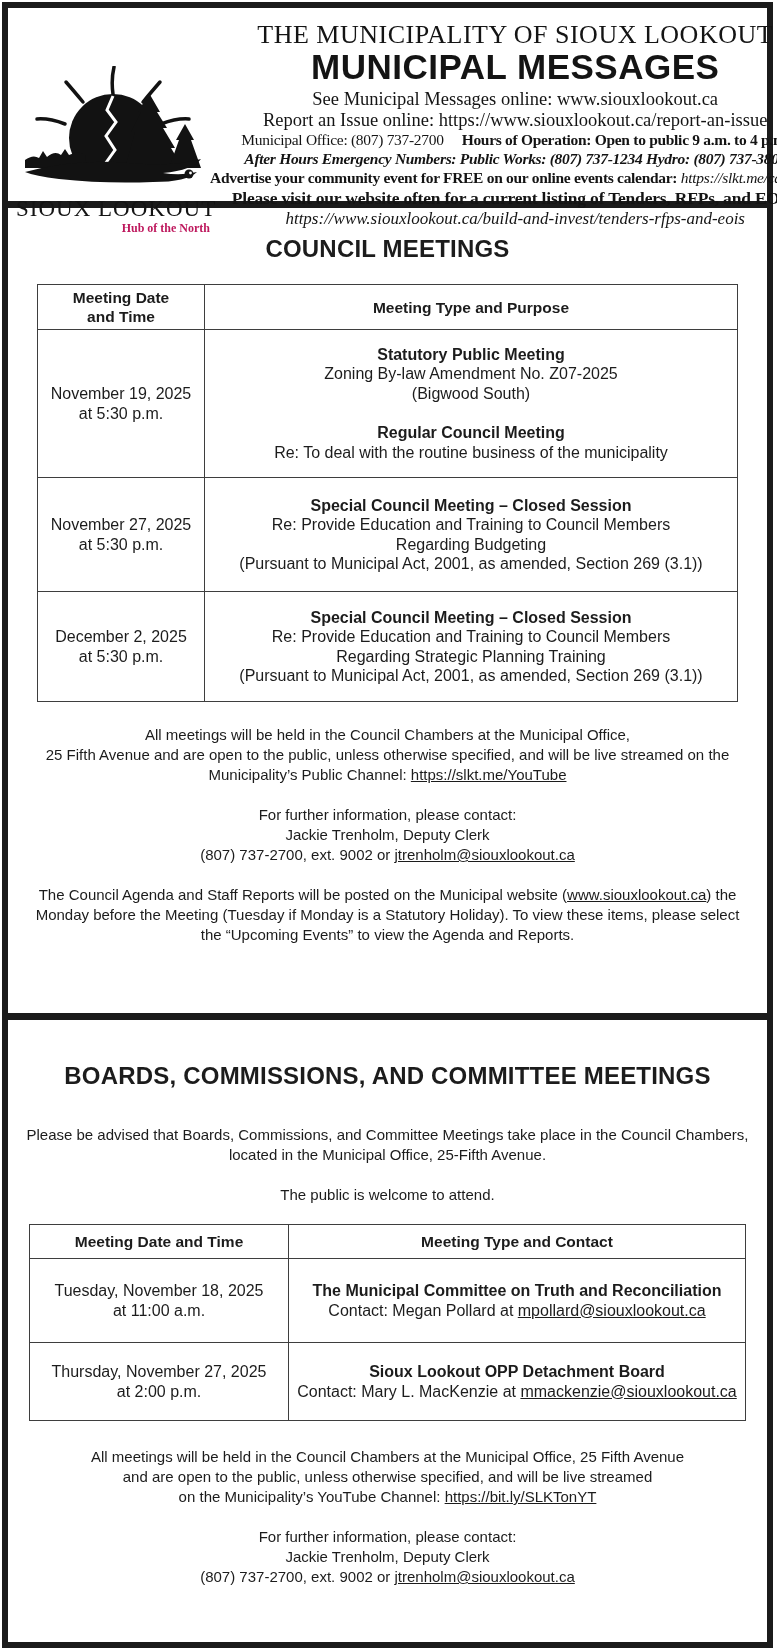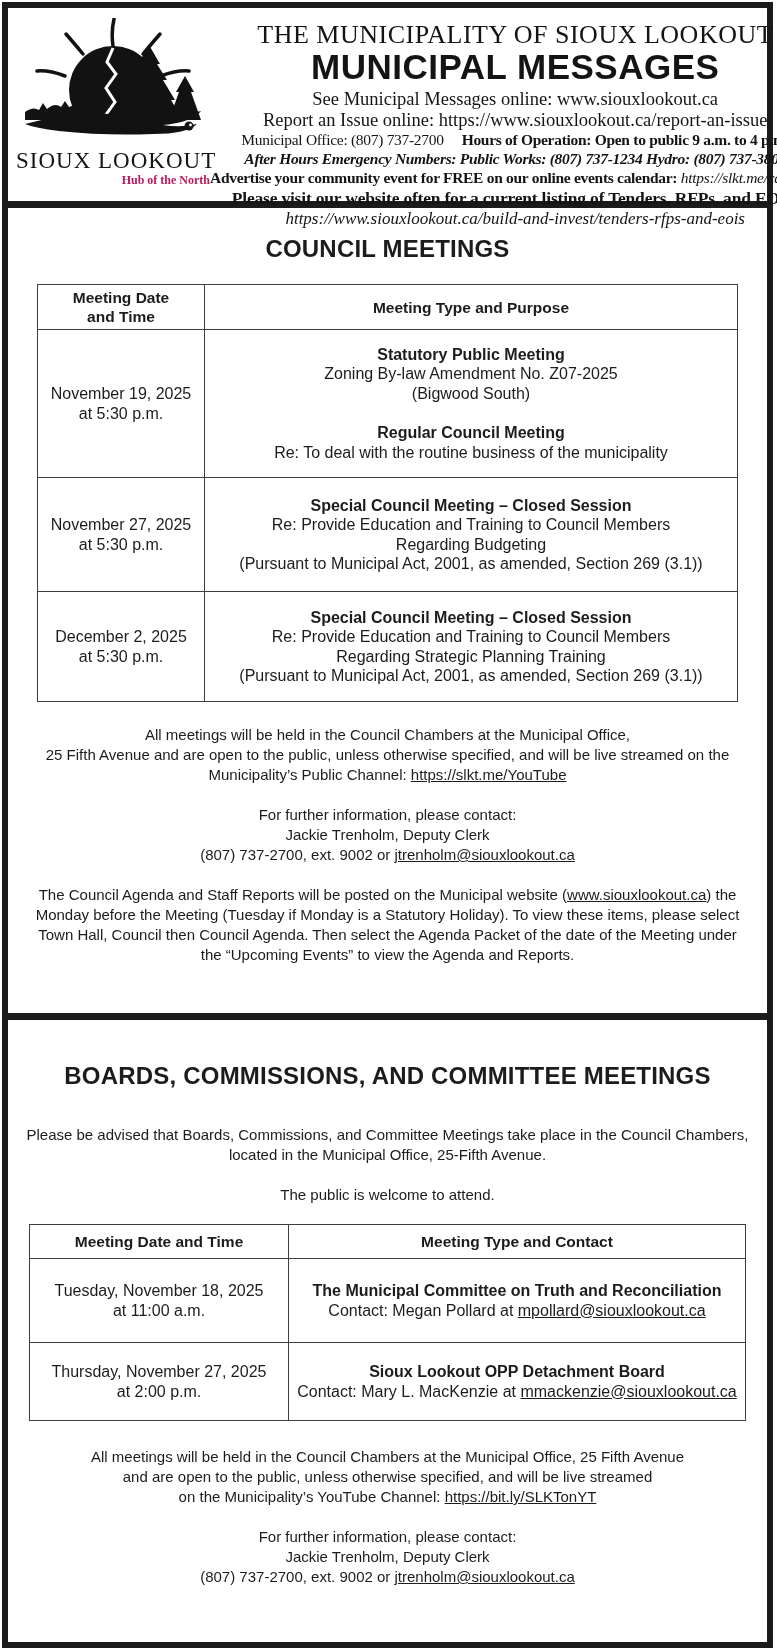--- a/index.html
+++ b/index.html
@@ -10,21 +10,21 @@
   }
   .frame {
     position:absolute; left:2px; top:2px; width:771px; height:1646px;
     border:6px solid #1b1b1b; display:flex; flex-direction:column; background:#fff;
   }
   .sec-header { height:200px; border-bottom:7px solid #1b1b1b; display:flex; }
   .sec-council { height:812px; border-bottom:7px solid #1b1b1b; }
   .sec-boards { flex:1; }
 
   
-  .logo-col { width:202px; padding:10px 0 0 8px; text-align:right; }
+  .logo-col { width:202px; padding:10px 0 0 8px; text-align:right;margin-top:48px; }
   .logo-col svg { display:block; margin:0 auto; }
   .logo-name { font-family:"Liberation Serif", serif; font-size:23px; letter-spacing:1px; color:#141414; white-space:nowrap; margin-top:-2px; }
   .logo-tagline { font-family:"Liberation Serif", serif; font-size:12px; font-weight:bold; color:#be185d; margin-top:-1px; }
   .hdr-col { flex:1; text-align:center; padding:12px 6px 0 0; font-family:"Liberation Serif", serif; color:#141414; }
   .hdr-org { font-size:26px; letter-spacing:0.5px; white-space:nowrap; }
   .hdr-title { font-family:"Liberation Sans", sans-serif; font-size:35px; font-weight:900; letter-spacing:0.5px; white-space:nowrap; margin-top:-3px; }
   .hdr-line { font-size:18.5px; white-space:nowrap; line-height:18px; margin-top:3px; }
   .hdr-small { font-size:15.5px; letter-spacing:-0.3px; white-space:nowrap; line-height:16px; margin-top:3px; }
   .hdr-office-gap { display:inline-block; width:18px; }
   .bi { font-weight:bold; font-style:italic; }
@@ -164,21 +164,20 @@
 
     <div class="pblock">
       <div class="pline">For further information, please contact:</div>
       <div class="pline">Jackie Trenholm, Deputy Clerk</div>
       <div class="pline"><span>(807) 737-2700, ext. 9002 or </span><span class="u">jtrenholm@siouxlookout.ca</span></div>
     </div>
 
     <div class="pblock">
       <div class="pline"><span>The Council Agenda and Staff Reports will be posted on the Municipal website (</span><span class="u">www.siouxlookout.ca</span><span>) the</span></div>
       <div class="pline">Monday before the Meeting (Tuesday if Monday is a Statutory Holiday).  To view these items, please select</div>
-      <div class="pline">Town Hall, Council then Council Agenda. Then select the Agenda Packet of the date of the Meeting under</div>
       <div class="pline">the “Upcoming Events” to view the Agenda and Reports.</div>
     </div>
   </div>
 
   <div class="sec-boards">
     <div class="section-title">BOARDS, COMMISSIONS, AND COMMITTEE MEETINGS</div>
 
     <div class="pblock boards-intro">
       <div class="pline">Please be advised that Boards, Commissions, and Committee Meetings take place in the Council Chambers,</div>
       <div class="pline">located in the Municipal Office, 25-Fifth Avenue.</div>

